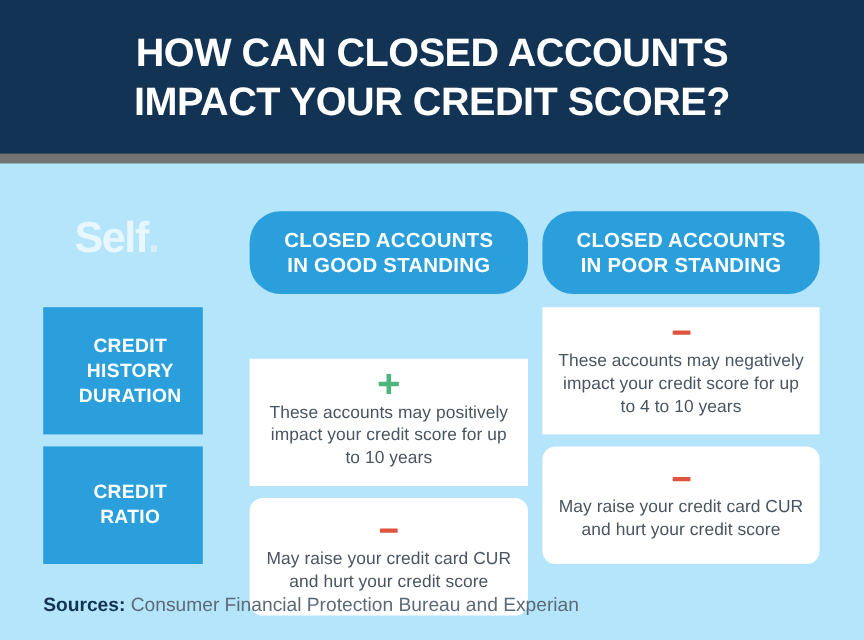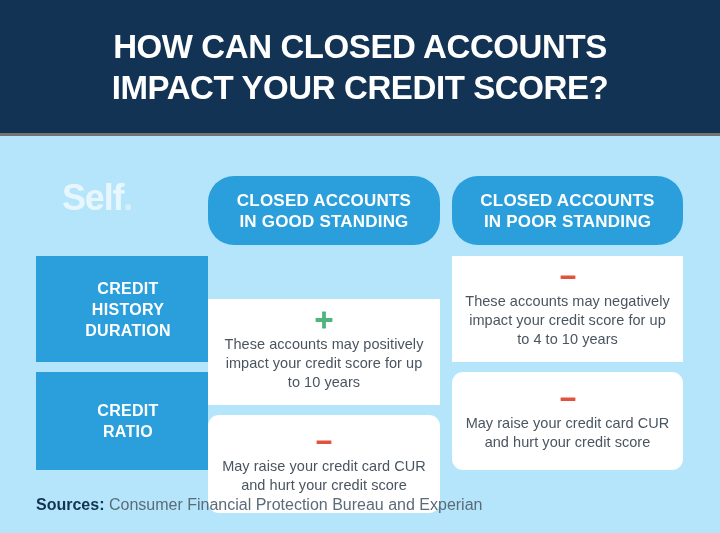--- a/index.html
+++ b/index.html
@@ -26,21 +26,21 @@
     left: 0;
     top: 0;
     width: 720px;
     height: 136px;
     background: #123353;
     box-sizing: border-box;
     display: flex;
     flex-direction: column;
     align-items: center;
     justify-content: center;
-    border-bottom: 3px solid #737373;
+    border-bottom: 8px solid #737373;
   }
   .header-line {
     color: #ffffff;
     font-weight: bold;
     font-size: 33px;
     line-height: 41px;
     letter-spacing: -0.4px;
     text-transform: uppercase;
     white-space: nowrap;
     text-align: center;
@@ -94,21 +94,21 @@
     line-height: 21px;
     letter-spacing: 0.2px;
     text-transform: uppercase;
     white-space: nowrap;
   }
 
   
   .row-label {
     position: absolute;
     left: 36px;
-    width: 172px;
+    width: 133px;
     background: #2a9fdb;
     display: flex;
     flex-direction: column;
     align-items: center;
     justify-content: center;
     box-sizing: border-box;
     padding-left: 12px;
   }
   .row-label.r1 { top: 117px; height: 106px; }
   .row-label.r2 { top: 233px; height: 98px; }

